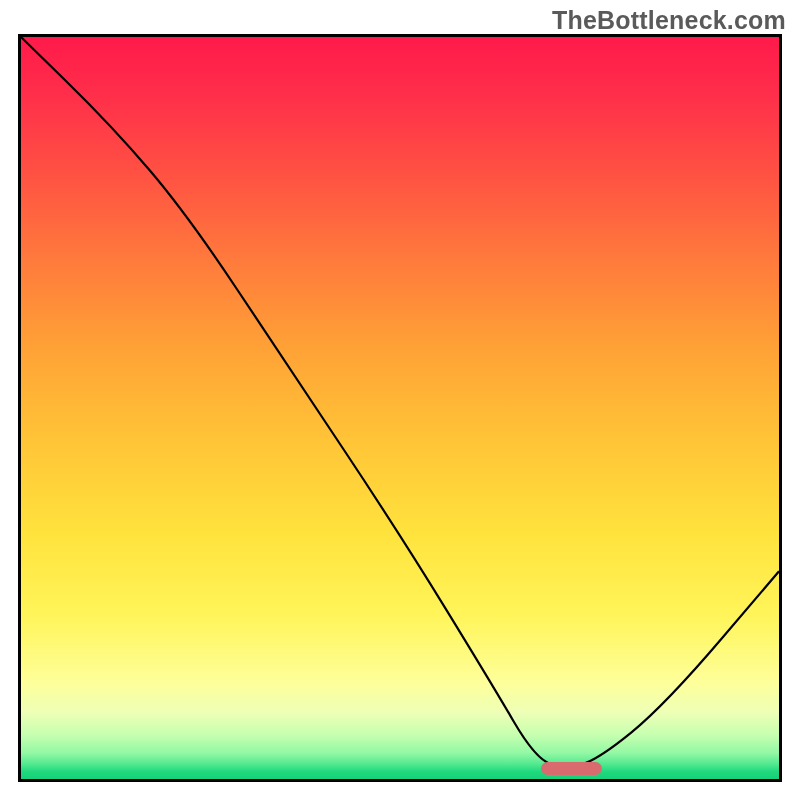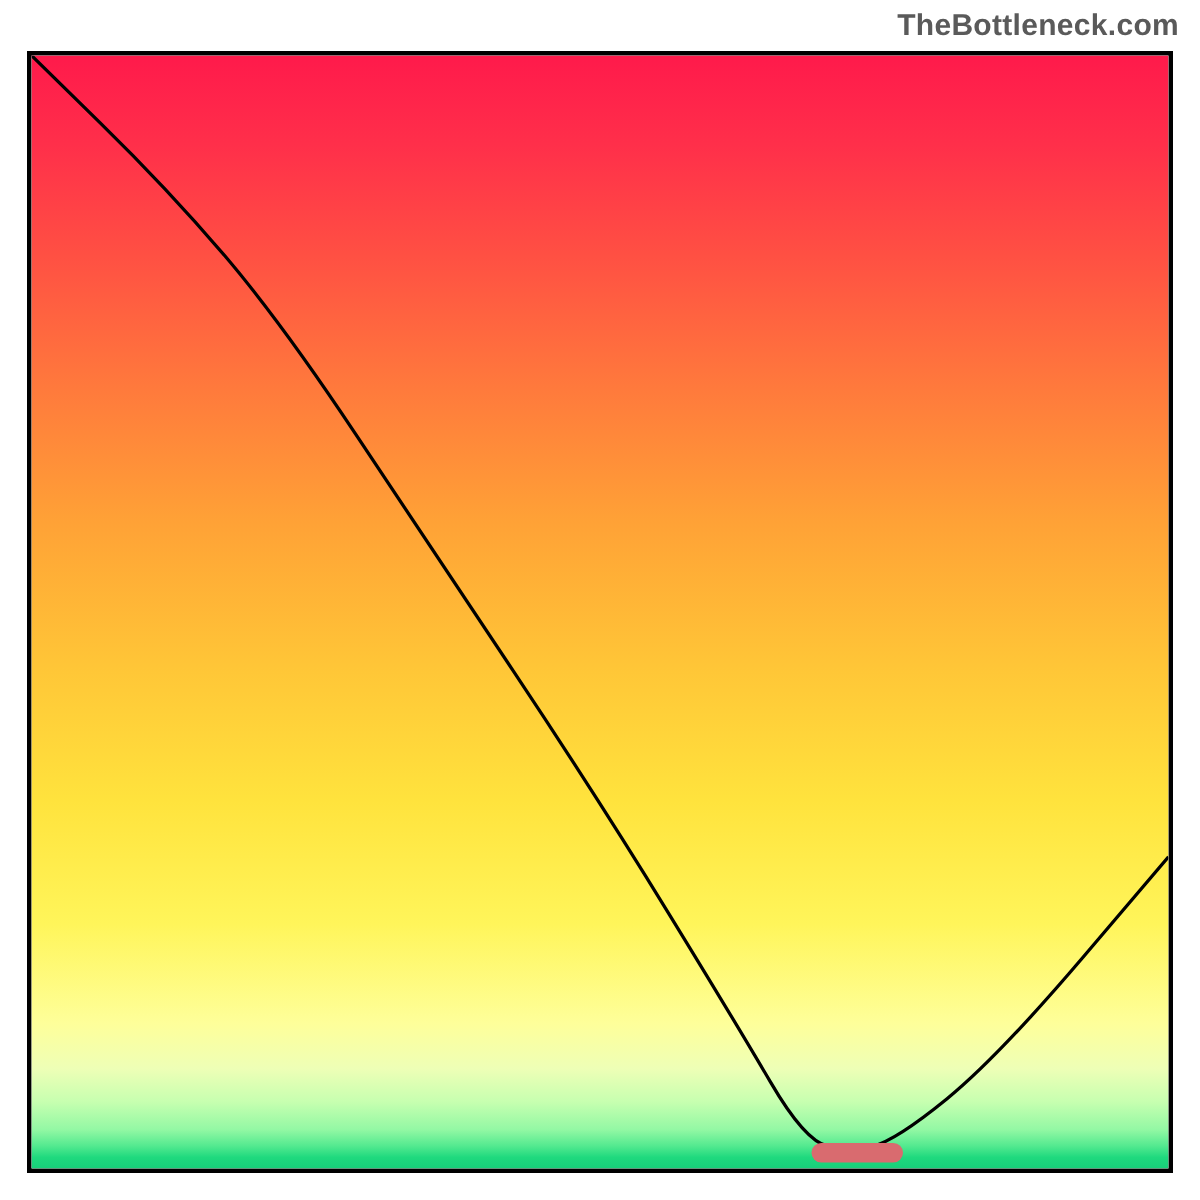--- a/index.html
+++ b/index.html
@@ -13,21 +13,21 @@
   }
   .container {
     position: relative;
     width: 800px;
     height: 800px;
   }
   .watermark {
     position: absolute;
     top: 6px;
     right: 14px;
-    font-size: 20px;
+    font-size: 25px;
     font-weight: 600;
     color: #5a5a5a;
     letter-spacing: 0.2px;
     z-index: 10;
   }
   .plot-frame {
     position: absolute;
     left: 18px;
     top: 34px;
     width: 764px;

